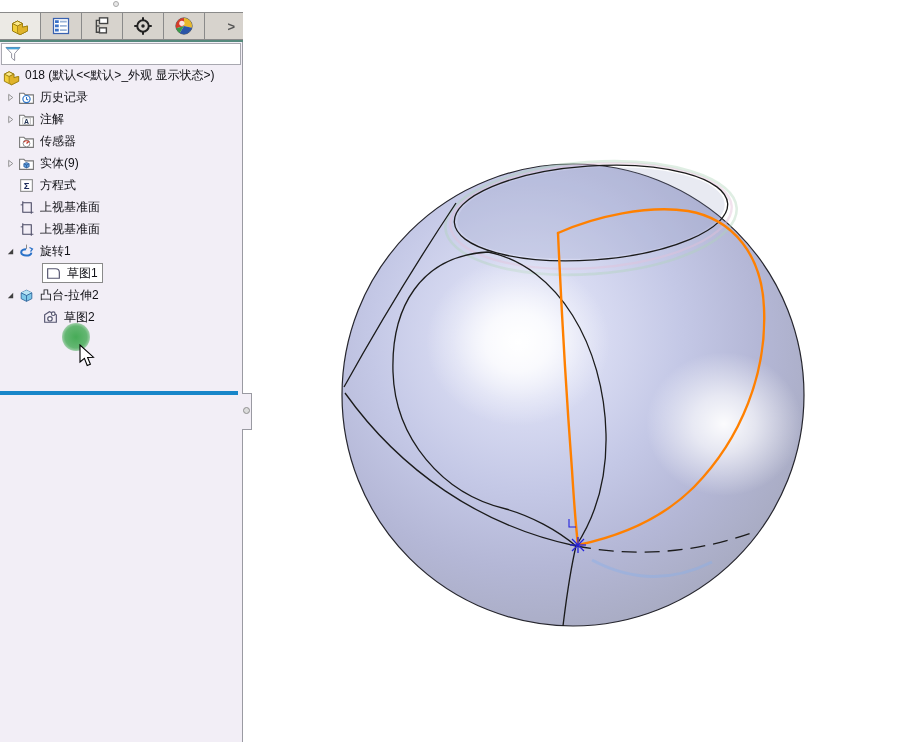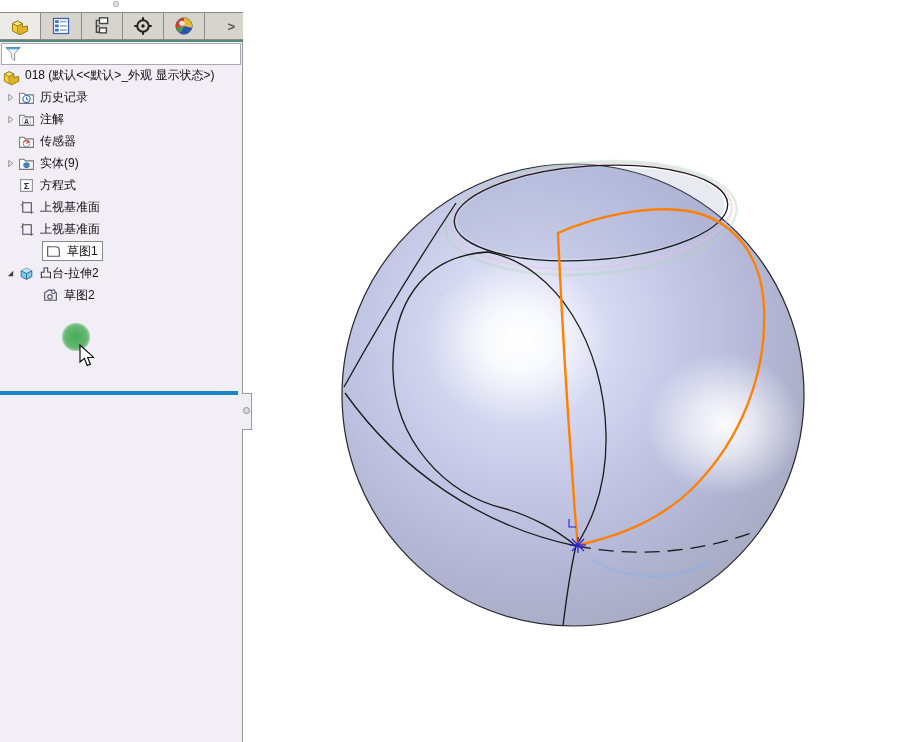--- a/index.html
+++ b/index.html
@@ -298,20 +298,35 @@
       <div class="tree-row">
         <span class="arrow"></span>
         <span class="ticon">
           <svg viewBox="0 0 16 16" fill="none" stroke="#454560" stroke-width="1">
             <path d="M4.5 3.5 h8 v9 h-8 Z"></path>
             <path d="M2.5 5.5 h2 M4.5 3.5 v-1.5 M12.5 12.5 h2 M12.5 12.5 v1.5" stroke-width="0.8"></path>
           </svg>
         </span>
         <span>上视基准面</span>
       </div>
+      <div class="tree-row">
+        <span class="arrow">
+          <svg viewBox="0 0 10 10">
+            <path d="M8 2 V8 H2 Z" fill="#404040"></path>
+          </svg>
+        </span>
+        <span class="ticon">
+          <svg viewBox="0 0 16 16" fill="none">
+            <path d="M8 1.5 V5.5" stroke="#888" stroke-width="1"></path>
+            <path d="M12.6 9 A4.8 3 0 1 1 7.6 5.8" stroke="#2a72c8" stroke-width="1.9"></path>
+            <path d="M10.8 4.2 L13.6 5.6 L11.8 8.1" stroke="#2a72c8" stroke-width="1.2"></path>
+          </svg>
+        </span>
+        <span>旋转1</span>
+      </div>
       <div class="tree-row child">
         <span class="arrow"></span>
         <div class="edit-box">
           <span class="ticon">
             <svg viewBox="0 0 16 16" fill="none" stroke="#555570" stroke-width="1.1">
               <path d="M2.5 3.5 H10 Q13.5 3.5 13.5 7 V12.5 H2.5 Z"></path>
             </svg>
           </span>
           <span>草图1</span>
         </div>

